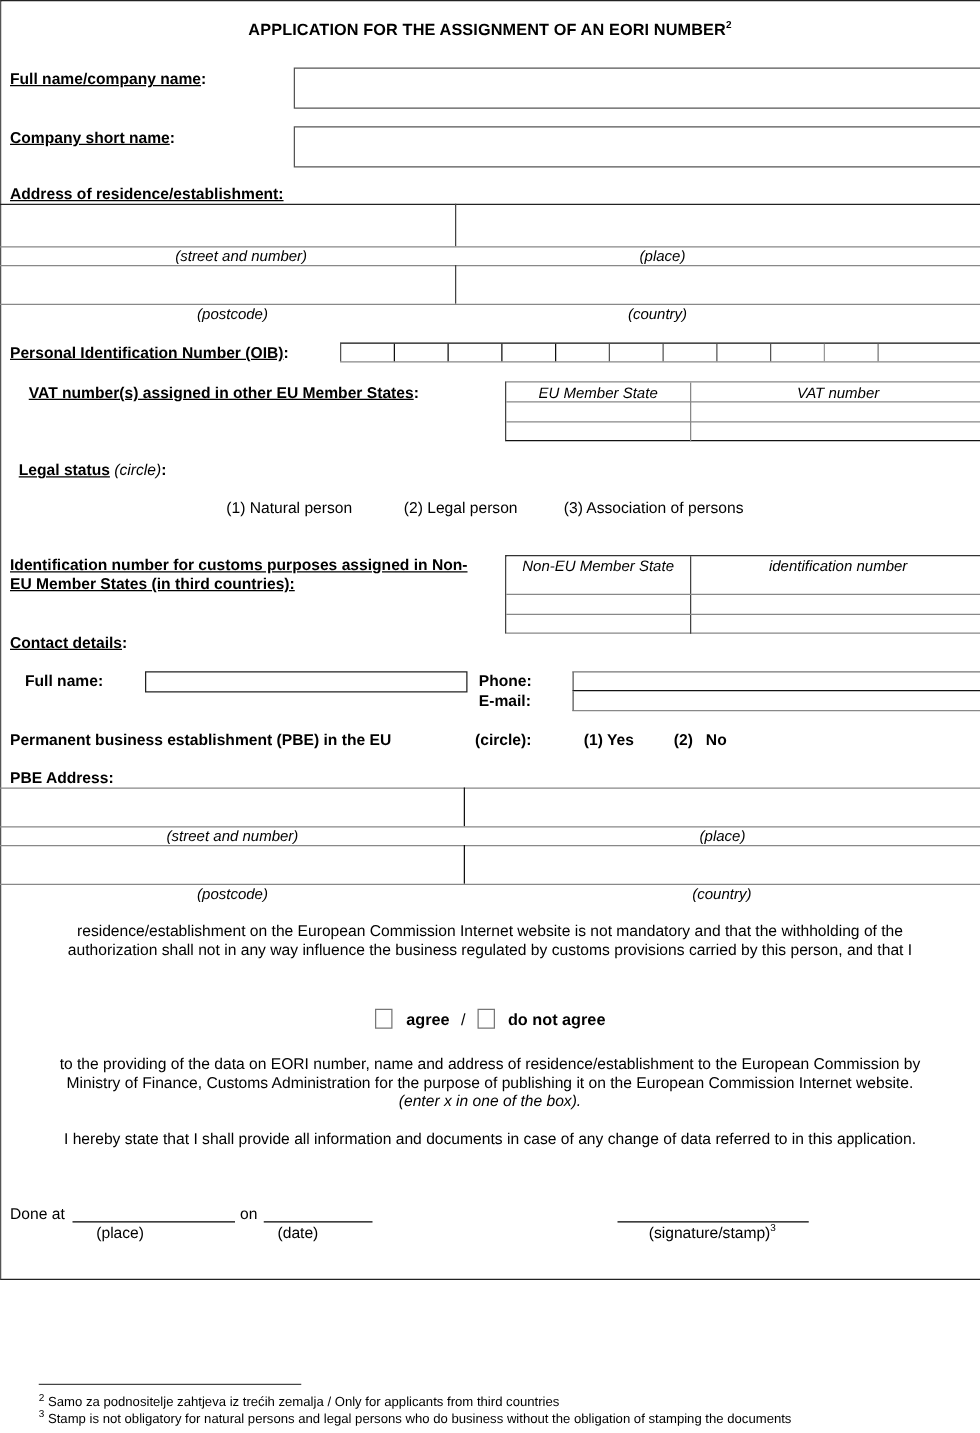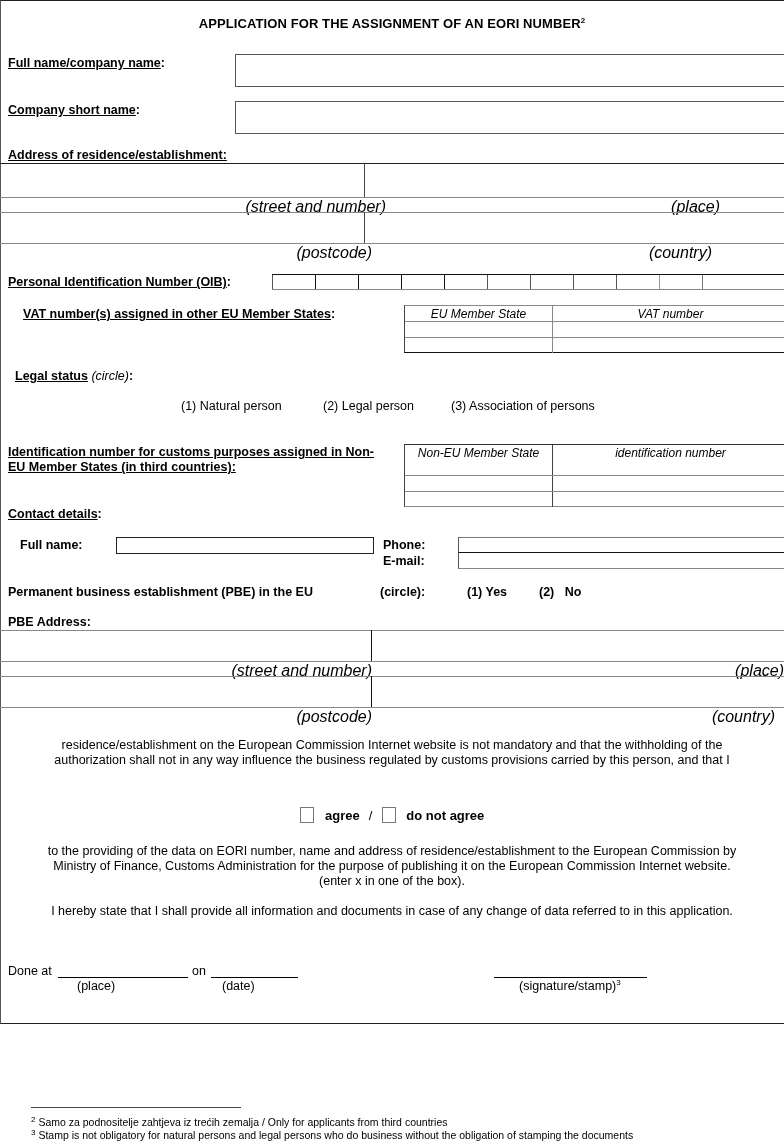--- a/index.html
+++ b/index.html
@@ -8,21 +8,21 @@
   .abs { position: absolute; }
   .frame { position: absolute; left: 0; top: 0; width: 784px; height: 1024px; border-left: 1px solid #555; border-top: 1px solid #222; border-bottom: 1px solid #222; }
   .title { left: 0; width: 784px; top: 16px; text-align: center; font-weight: bold; font-size: 13px; letter-spacing: 0.1px; }
   sup { font-size: 8px; vertical-align: super; line-height: 0; }
   .lbl { font-weight: bold; font-size: 12.5px; white-space: nowrap; }
   .u { text-decoration: underline; }
   .box { border: 1px solid #555; background: #fff; }
   .hline { height: 0; border-top: 1px solid #222; }
   .hline.gray { border-top: 1px solid #888; }
   .vline { width: 0; border-left: 1px solid #444; }
-  .cap { font-style: italic; font-size: 16px; text-align: right; white-space: nowrap; }
+  .cap { font-style: italic; font-size: 12px; text-align: center; white-space: nowrap; }
   .tcell { position: absolute; font-style: italic; font-size: 12px; text-align: center; }
   .normal { font-size: 12.5px; white-space: nowrap; }
   .para { font-size: 12.5px; text-align: center; line-height: 15px; }
   .cb { width: 14px; height: 16px; border: 1px solid #777; background: #fff; display: inline-block; }
   .sigline { height: 0; border-top: 1px solid #000; }
   .fn { font-size: 10.5px; white-space: nowrap; text-align: right; }
 </style>
 </head>
 <body>
 
@@ -137,21 +137,21 @@
   <span class="cb"></span>
   <span style="margin-left:11px;">agree</span>
   <span style="margin-left:9px; font-weight:normal;">/</span>
   <span class="cb" style="margin-left:10px;"></span>
   <span style="margin-left:10px;">do not agree</span>
 </div>
 
 <div class="abs para" style="left:2px; top:844px; width:780px;">
   <div>to the providing of the data on EORI number, name and address of residence/establishment to the European Commission by</div>
   <div>Ministry of Finance, Customs Administration for the purpose of publishing it on the European Commission Internet website.</div>
-  <div style="">(enter x in one of the box).</div>
+  <div style="font-style:italic;">(enter x in one of the box).</div>
 </div>
 
 <div class="abs para" style="left:2px; top:904px; width:780px;">I hereby state that I shall provide all information and documents in case of any change of data referred to in this application.</div>
 
 <div class="abs normal" style="left:8px; top:964px;">Done at</div>
 <div class="abs sigline" style="left:58px; top:977px; width:130px;"></div>
 <div class="abs normal" style="left:192px; top:964px;">on</div>
 <div class="abs sigline" style="left:211px; top:977px; width:87px;"></div>
 <div class="abs normal" style="left:77px; top:979px;">(place)</div>
 <div class="abs normal" style="left:222px; top:979px;">(date)</div>

